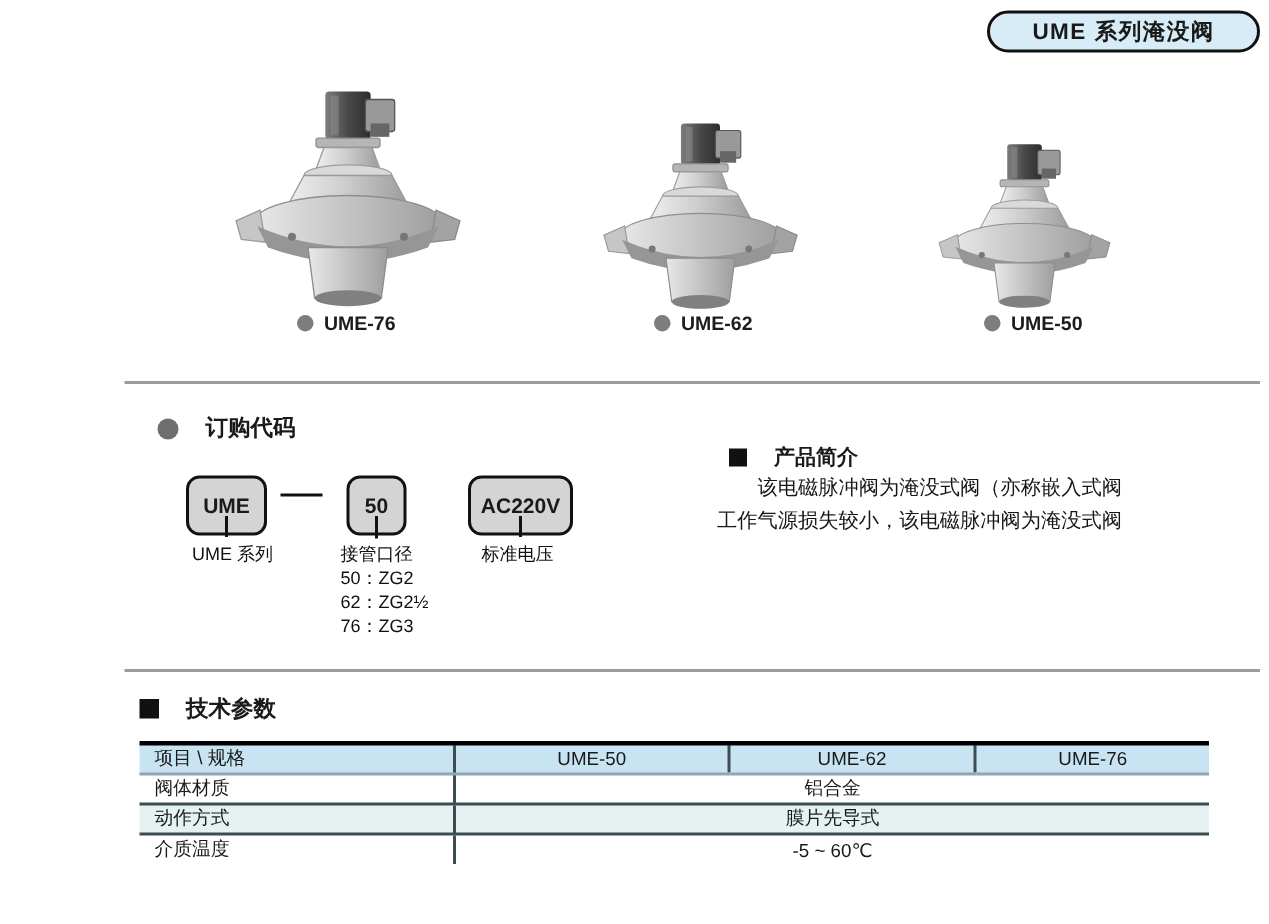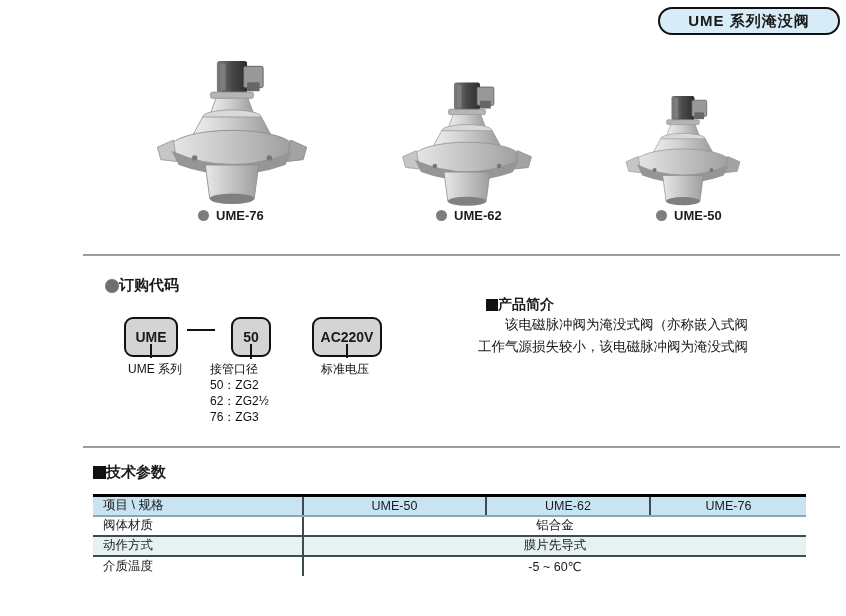--- a/index.html
+++ b/index.html
@@ -16,21 +16,21 @@
     font-size:15px; font-weight:bold; letter-spacing:1px;
   }
   
   .valve { position:absolute; }
   .prod-label { position:absolute; display:flex; align-items:center; gap:7px;
     font-size:13px; font-weight:bold; color:#1c1c1c; }
   .dot { width:11px; height:11px; border-radius:50%; background:#7d7d7d; flex:0 0 auto; }
   
   .hr { position:absolute; left:83px; width:757px; height:2px; background:#9c9c9c; }
   
-  .sec-head { position:absolute; display:flex; align-items:center; gap:0;
+  .sec-head { position:absolute; display:flex; align-items:center; gap:18px;
     font-size:15px; font-weight:bold; }
   .dot-lg { width:14px; height:14px; border-radius:50%; background:#6f6f6f; flex:0 0 auto; }
   .sq { width:13px; height:13px; background:#111; flex:0 0 auto; }
   .sq.sm { width:12px; height:12px; }
   
   .code-box {
     position:absolute; height:40px; background:#d4d4d4; border:2px solid #111;
     border-radius:9px; display:flex; align-items:center; justify-content:center;
     font-size:14px; font-weight:bold;
   }
@@ -139,21 +139,21 @@
   <div class="code-box" style="left:124px; top:317px; width:54px">UME</div>
   <div class="dash" style="left:187px; top:329px; width:28px"></div>
   <div class="code-box" style="left:231px; top:317px; width:40px">50</div>
   <div class="code-box" style="left:312px; top:317px; width:70px">AC220V</div>
 
   <div class="vline" style="left:150px; top:344px; height:14px"></div>
   <div class="vline" style="left:250px; top:344px; height:15px"></div>
   <div class="vline" style="left:346px; top:344px; height:14px"></div>
 
   <div class="code-note" style="left:128px; top:361px">UME 系列</div>
-  <div class="code-note port" style="left:210px; top:361px">
+  <div class="code-note port" style="left:227px; top:361px">
     <div>接管口径</div>
     <div>50：ZG2</div>
     <div>62：ZG2½</div>
     <div>76：ZG3</div>
   </div>
   <div class="code-note" style="left:321px; top:361px">标准电压</div>
 
   <div class="sec-head intro-head" style="left:486px; top:296px">
     <span class="sq sm"></span>
     <span>产品简介</span>

